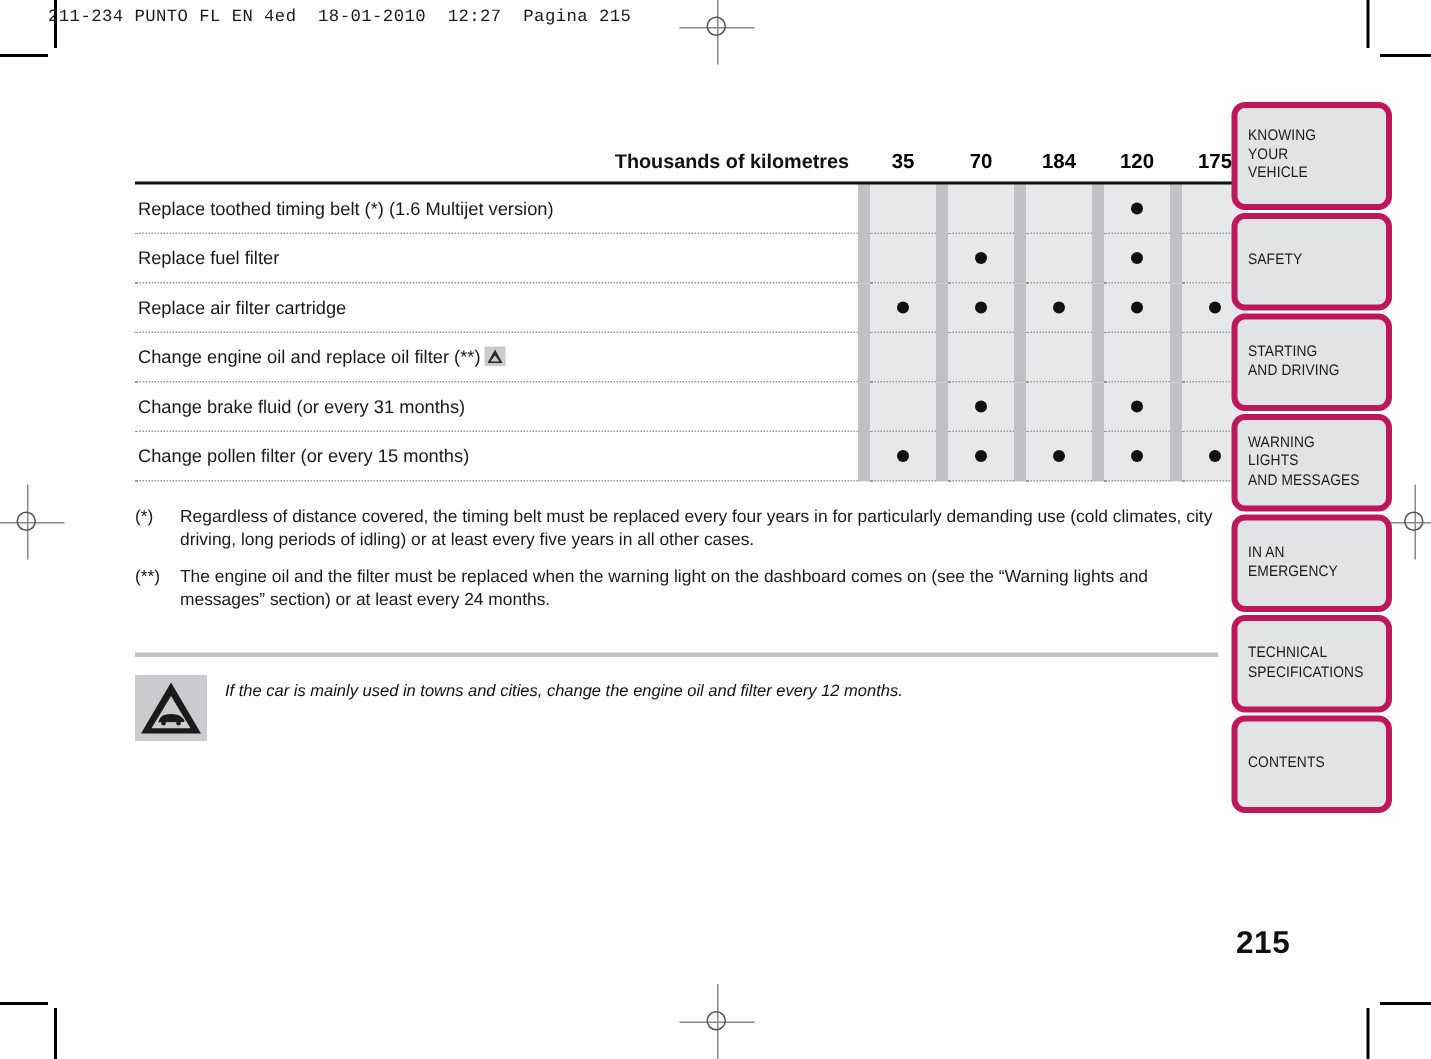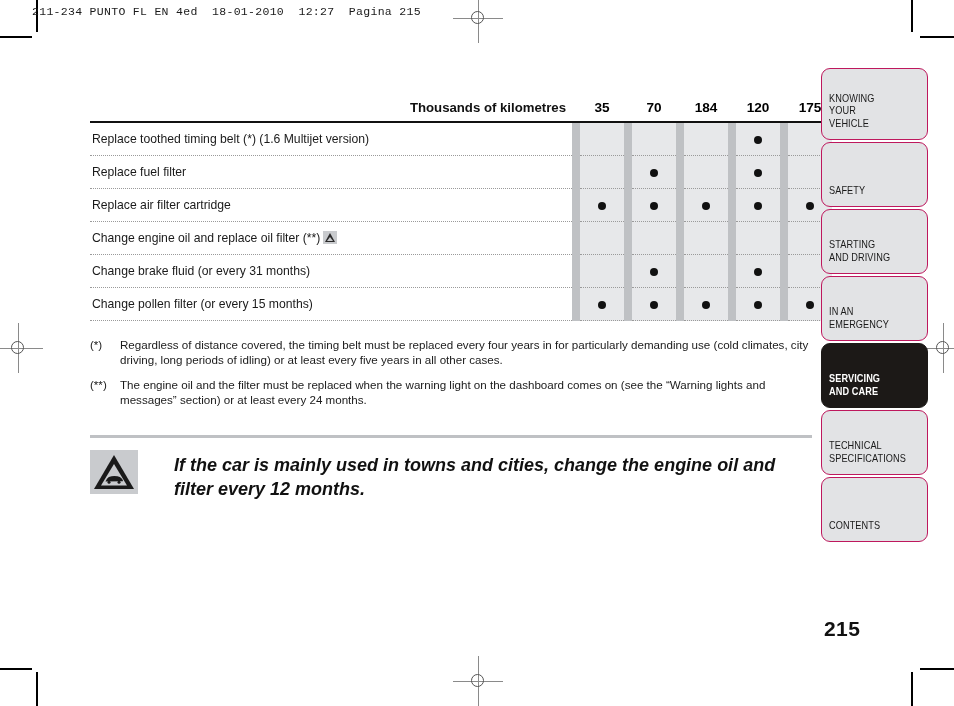--- a/index.html
+++ b/index.html
@@ -173,45 +173,44 @@
   }
   .warn-icon {
     flex: 0 0 auto;
     width: 48px; height: 44px;
     background: #c9cbce;
     position: relative;
     margin-right: 12px;
   }
   .warn-icon svg { display: block; }
   .warn-text {
-    font-size: 18px;
-    font-weight: bold;
+    font-size: 11px;
+    font-weight: normal;
     font-style: italic;
     line-height: 1.3;
     padding-top: 4px;
     color: #111;
-    margin-left: 24px;
   }
 
   
   .side-tabs {
     position: absolute;
     left: 821px; top: 68px;
     width: 107px;
   }
   .tab {
     box-sizing: border-box;
     width: 107px;
     background: #e2e3e5;
-    border: 1px solid #be185d;
+    border: 4px solid #be185d;
     border-radius: 9px;
     margin-bottom: 2px;
     padding: 9px 7px;
     display: flex;
-    align-items: flex-end;
+    align-items: center;
     font-size: 10.2px;
     line-height: 1.22;
     letter-spacing: 0.1px;
     color: #1a1a1a;
     font-family: "Liberation Sans", sans-serif;
     font-stretch: condensed;
     transform-origin: left center;
   }
   .tab .tab-label { display: block; transform: scaleX(0.9); transform-origin: left center; }
   .tab.h3 { height: 72px; }
@@ -423,30 +422,30 @@
       </div>
     </div>
     <div class="tab h2">
       <div>
         <span class="tab-label">STARTING</span>
         <span class="tab-label">AND DRIVING</span>
       </div>
     </div>
     <div class="tab h2">
       <div>
+        <span class="tab-label">WARNING LIGHTS</span>
+        <span class="tab-label">AND MESSAGES</span>
+      </div>
+    </div>
+    <div class="tab h2">
+      <div>
         <span class="tab-label">IN AN</span>
         <span class="tab-label">EMERGENCY</span>
       </div>
     </div>
-    <div class="tab h2 active">
-      <div>
-        <span class="tab-label">SERVICING</span>
-        <span class="tab-label">AND CARE</span>
-      </div>
-    </div>
     <div class="tab h2">
       <div>
         <span class="tab-label">TECHNICAL</span>
         <span class="tab-label">SPECIFICATIONS</span>
       </div>
     </div>
     <div class="tab h2">
       <div>
         <span class="tab-label">CONTENTS</span>
       </div>

